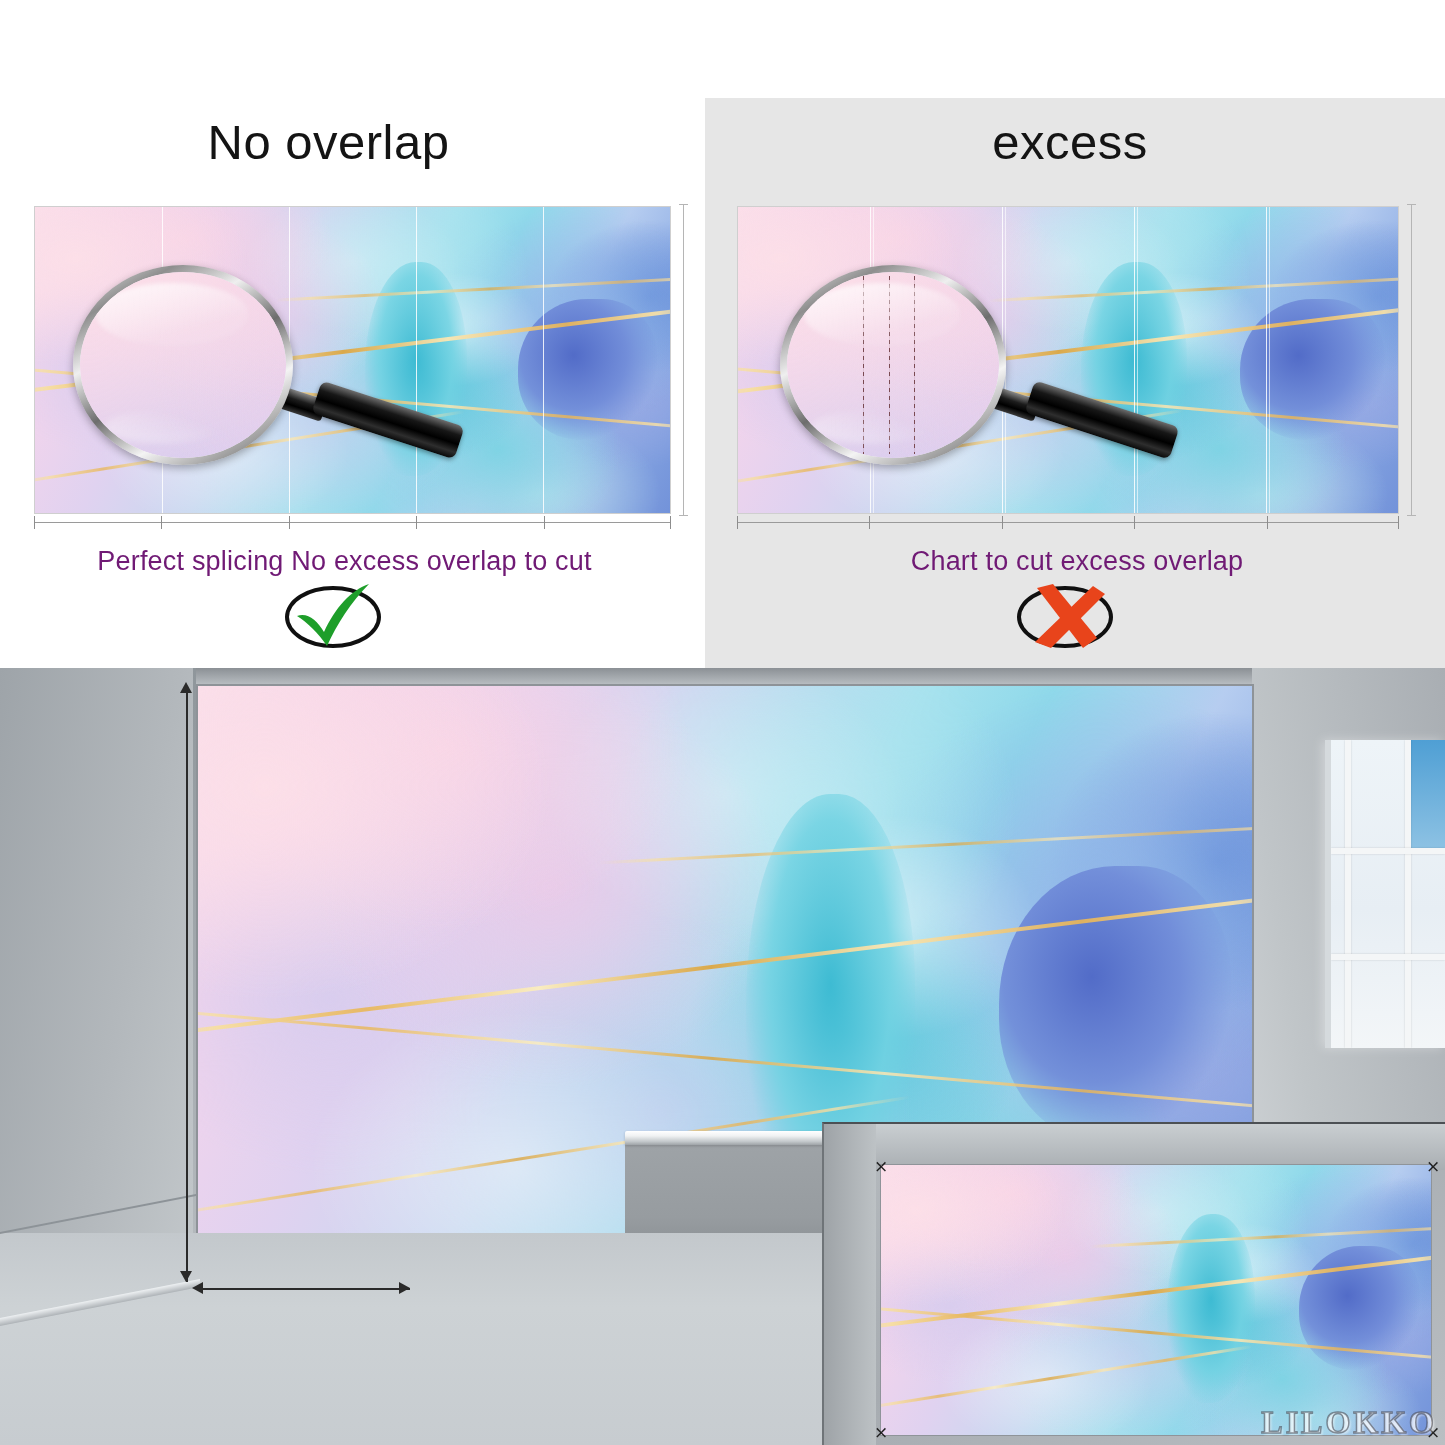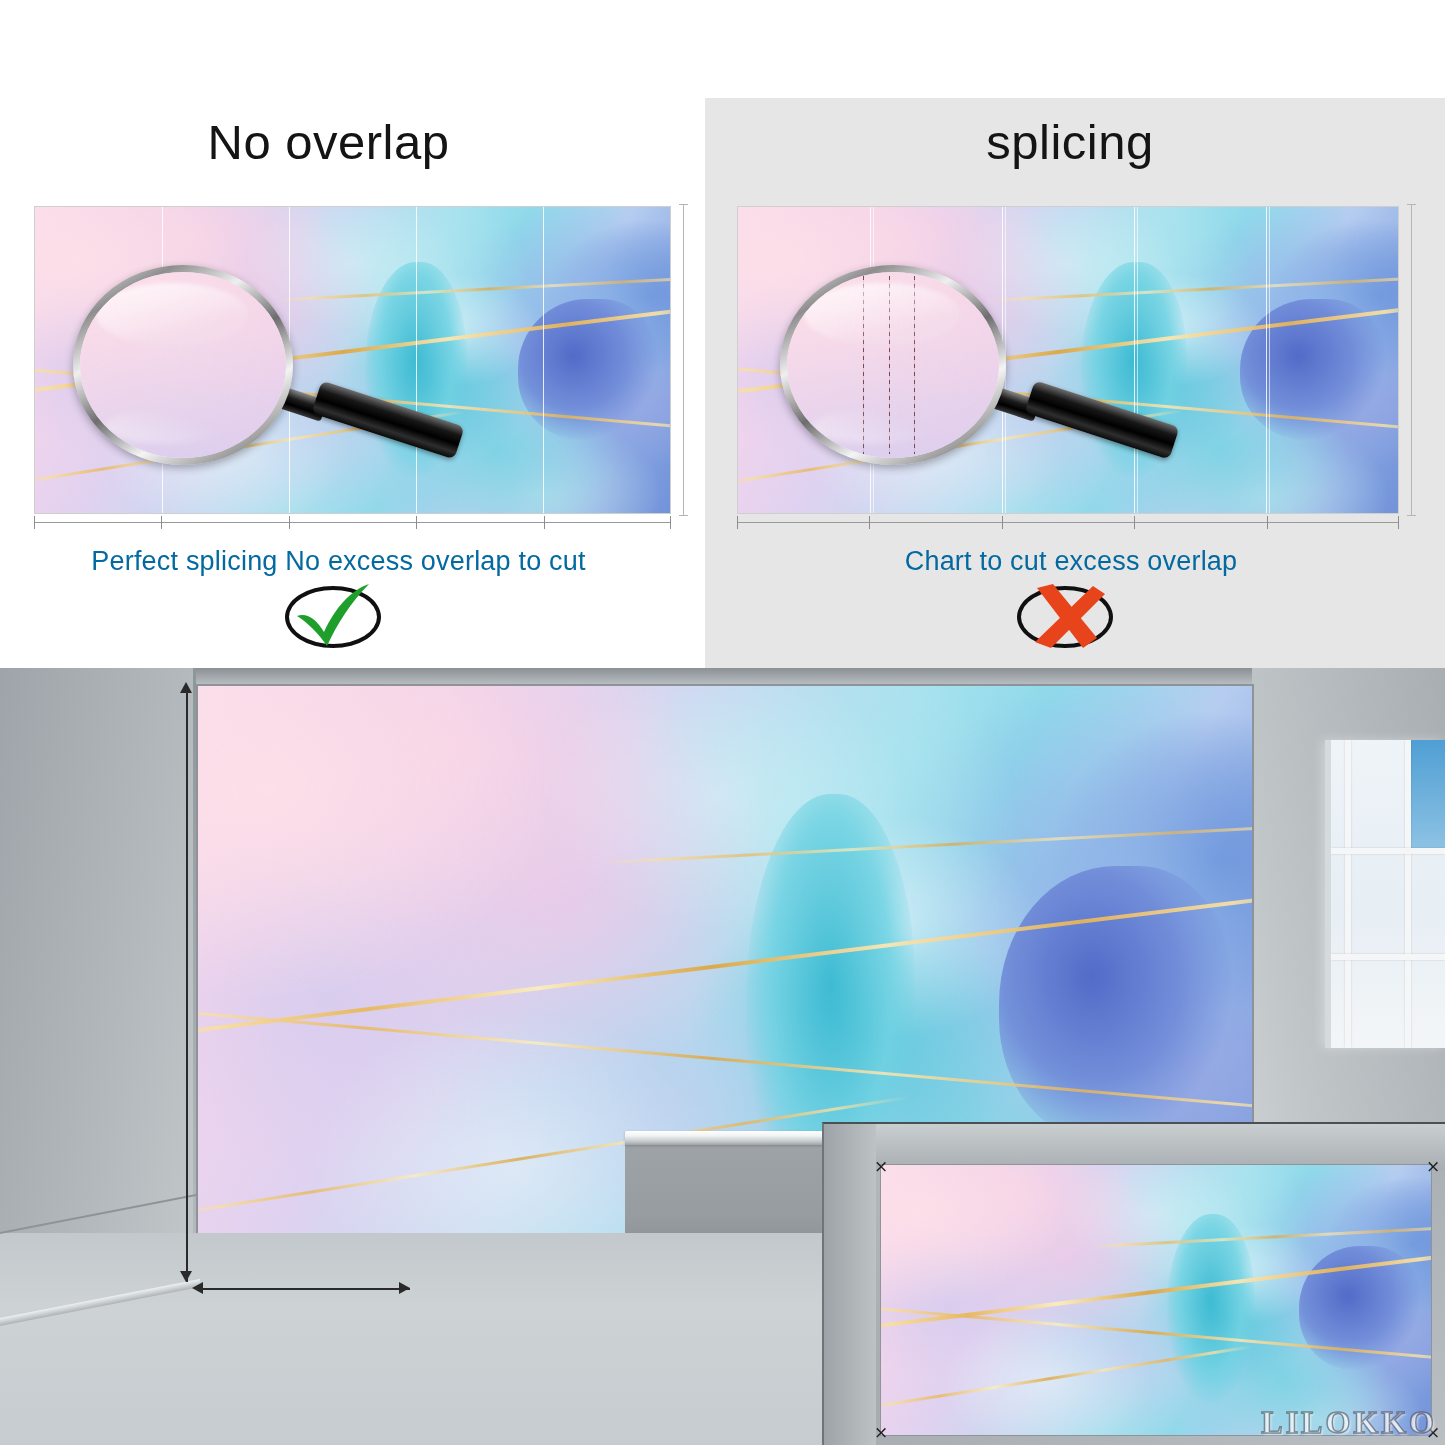--- a/index.html
+++ b/index.html
@@ -164,22 +164,22 @@
   }
   
   .ovl-lines { position: absolute; inset: 0; }
   .ovl-lines i {
     position: absolute; top: 2%; bottom: 2%; width: 1px;
     background: repeating-linear-gradient(180deg, #7a4a52 0 4px, rgba(122,74,82,.15) 4px 8px);
   }
 
   
   .caption {
-    position: absolute; left: 6px; width: 100%; text-align: center;
-    font-size: 27px; color: #0369a1; letter-spacing: .2px;
+    position: absolute; left: 12px; width: 100%; text-align: center;
+    font-size: 27px; color: #701a75; letter-spacing: .2px;
   }
   .col-left .caption  { top: 448px; padding-right: 40px; }
   .col-right .caption { top: 448px; padding-right: 20px; }
 
   .verdict { position: absolute; top: 488px; left: 0; width: 100%; display: flex; justify-content: center; }
   .col-left .verdict  { padding-right: 40px; }
   .col-right .verdict { padding-right: 20px; }
   .mark-ellipse { position: relative; width: 96px; height: 62px; }
   .mark-ellipse .ring {
     position: absolute; inset: 0; border: 4px solid #101010; border-radius: 50%;
@@ -353,21 +353,21 @@
         <div class="mark-ellipse">
           <div class="ring"></div>
           <svg width="86" height="70" viewBox="0 0 86 70">
             <path d="M6 34 C16 30 26 38 33 50 C44 26 60 8 78 2 C60 20 46 42 36 64 C28 52 16 40 6 34 Z" fill="#1e9e2a"></path>
           </svg>
         </div>
       </div>
     </div>
 
     <div class="col col-right">
-      <div class="col-heading">splicing</div>
+      <div class="col-heading">excess</div>
 
       <div class="thumb-wrap right">
         <div class="thumb">
           <div class="marble">
             <div class="base"></div>
               <div class="veil"></div>
             <div class="teal"></div>
               <div class="navy"></div>
             <div class="gold1"></div>
               <div class="gold2"></div>

